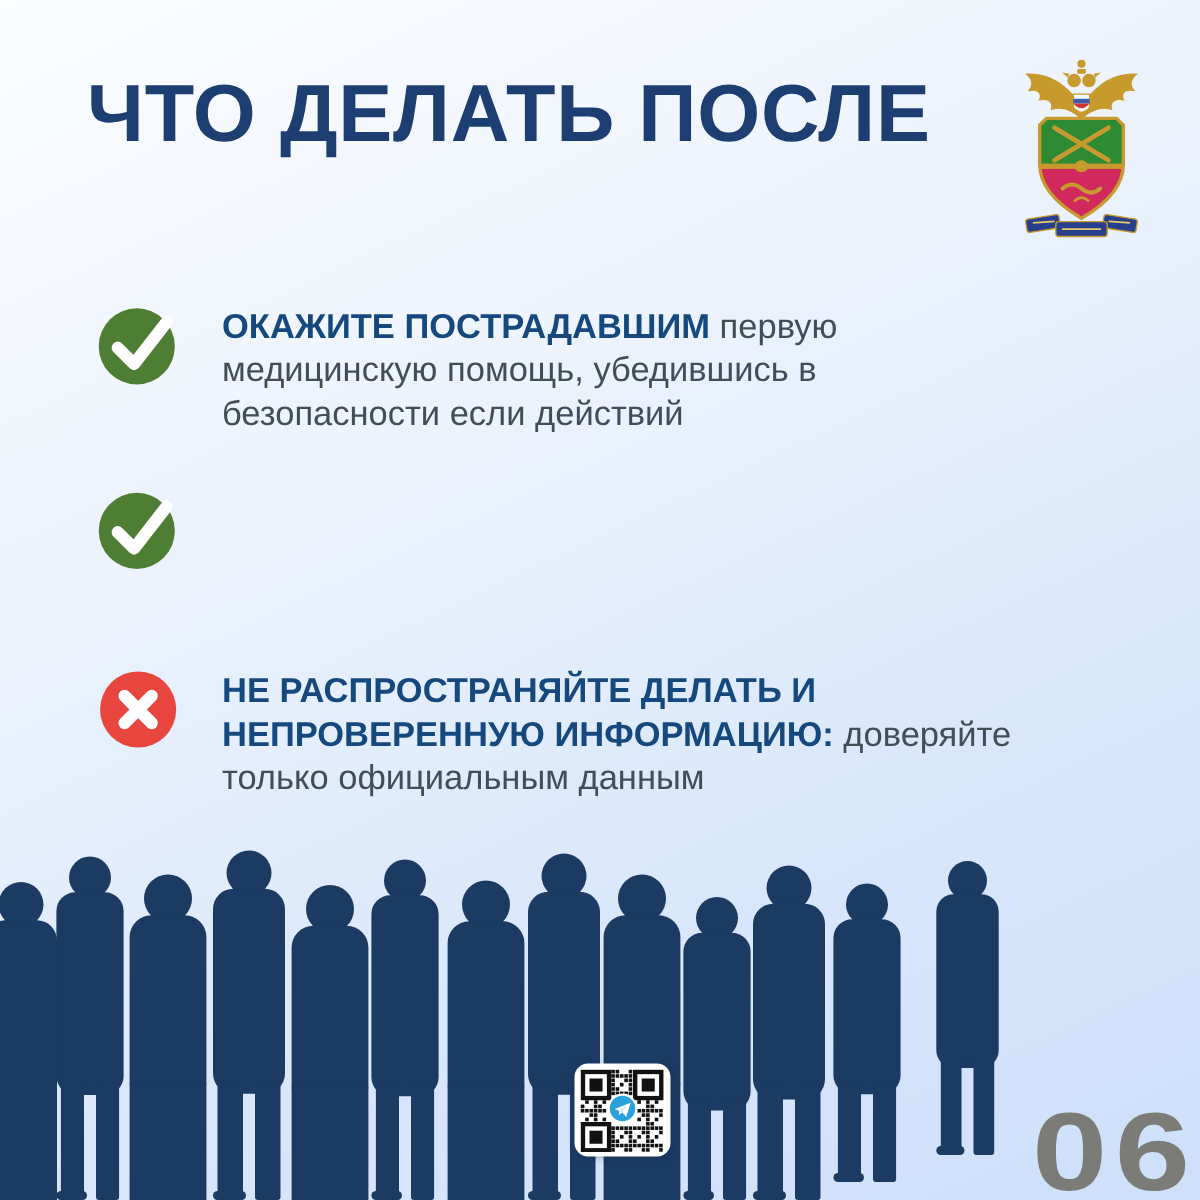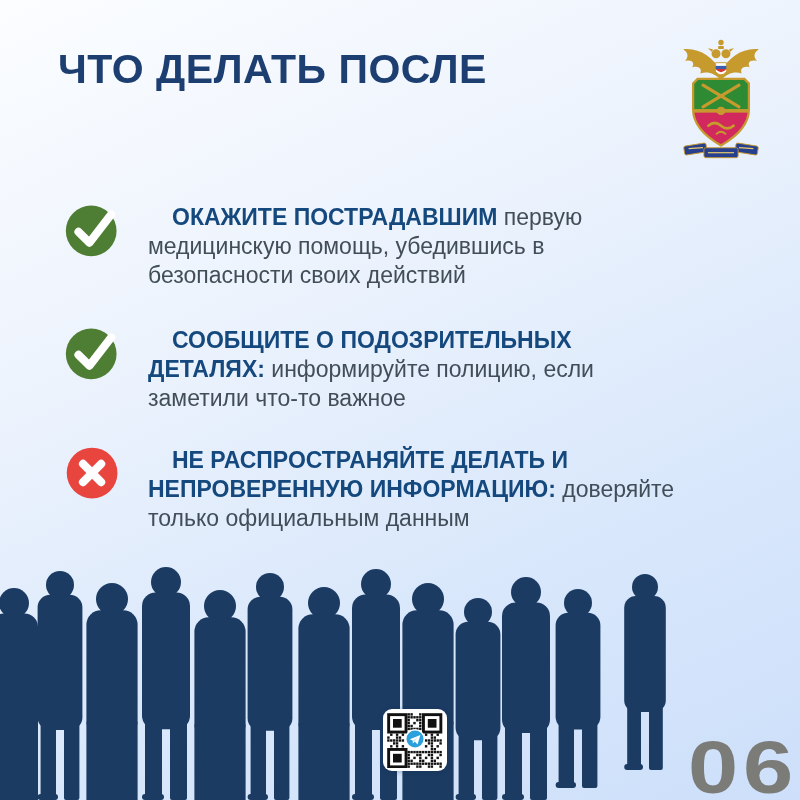--- a/index.html
+++ b/index.html
@@ -3,31 +3,31 @@
 <meta charset="utf-8">
 <style>
   html,body{margin:0;padding:0;}
   .canvas{
     position:relative;width:800px;height:800px;overflow:hidden;
     background:linear-gradient(155deg,#fbfdff 0%,#eef4fd 32%,#d8e7fb 70%,#cddffa 100%);
     font-family:"Liberation Sans",sans-serif;
   }
   .title{
     position:absolute;left:58px;top:48px;margin:0;
-    font-size:41px;font-weight:800;line-height:1.07;letter-spacing:.5px;
+    font-size:54px;font-weight:800;line-height:1.07;letter-spacing:.5px;
     color:#1c3e70;text-transform:uppercase;
   }
   .bullet{position:absolute;left:64px;display:flex;gap:26px;align-items:flex-start;}
   .b1{top:201px}.b2{top:324px}.b3{top:444px}
   .bicon{width:58px;height:58px;flex:0 0 58px;overflow:visible;}
   .btext{margin:0;padding-top:2px;font-size:23px;line-height:1.27;color:#414e58;}
   .b1 .btext{max-width:478px}
   .b2 .btext{max-width:482px}
   .b3 .btext{max-width:562px}
-  .lead{font-weight:700;color:#15497e;margin-left:24px;}
+  .lead{font-weight:700;color:#15497e;}
   .emblem{position:absolute;left:676px;top:28px;width:90px;height:136px;}
   .crowd{position:absolute;left:0;bottom:0;width:692px;height:242px;}
   .qr{
     position:absolute;left:383px;top:709px;width:64px;height:62px;
     background:#fff;border-radius:9px;box-shadow:0 1px 5px rgba(20,40,70,.3);
     display:flex;align-items:center;justify-content:center;
   }
   .pagenum{
     position:absolute;left:688px;bottom:-10px;margin:0;
     font-size:74px;font-weight:700;color:#7b7b78;letter-spacing:4px;
@@ -81,29 +81,28 @@
         <path d="M14 133.5 l16 -1.2"></path>
         <path d="M70 132.3 l16 1.2"></path>
     </g>
   </svg>
 
   <div class="bullet b1">
     <svg class="bicon" viewBox="0 0 64 64">
       <circle cx="30" cy="33" r="28" fill="#4e7e33"></circle>
       <path d="M16 34 L28 46 L52 15" stroke="#ffffff" stroke-width="9" fill="none" stroke-linecap="round" stroke-linejoin="round"></path>
     </svg>
-    <p class="btext"><span class="lead">ОКАЖИТЕ ПОСТРАДАВШИМ</span><span> первую медицинскую помощь, убедившись в безопасности своих действий</span></p>
+    <p class="btext"><span class="lead">ОКАЖИТЕ ПОСТРАДАВШИМ</span><span> первую медицинскую помощь, убедившись в безопасности если действий</span></p>
   </div>
 
   <div class="bullet b2">
     <svg class="bicon" viewBox="0 0 64 64">
       <circle cx="30" cy="33" r="28" fill="#4e7e33"></circle>
       <path d="M16 34 L28 46 L52 15" stroke="#ffffff" stroke-width="9" fill="none" stroke-linecap="round" stroke-linejoin="round"></path>
     </svg>
-    <p class="btext"><span class="lead">СООБЩИТЕ О ПОДОЗРИТЕЛЬНЫХ ДЕТАЛЯХ:</span><span> информируйте полицию, если заметили что-то важное</span></p>
   </div>
 
   <div class="bullet b3">
     <svg class="bicon" viewBox="0 0 64 64">
       <circle cx="31" cy="32" r="28" fill="#e8453f"></circle>
       <path d="M21 22 L41 42 M41 22 L21 42" stroke="#ffffff" stroke-width="9" fill="none" stroke-linecap="round"></path>
     </svg>
     <p class="btext"><span class="lead">НЕ РАСПРОСТРАНЯЙТЕ ДЕЛАТЬ И НЕПРОВЕРЕННУЮ ИНФОРМАЦИЮ:</span><span> доверяйте только официальным данным</span></p>
   </div>
 

